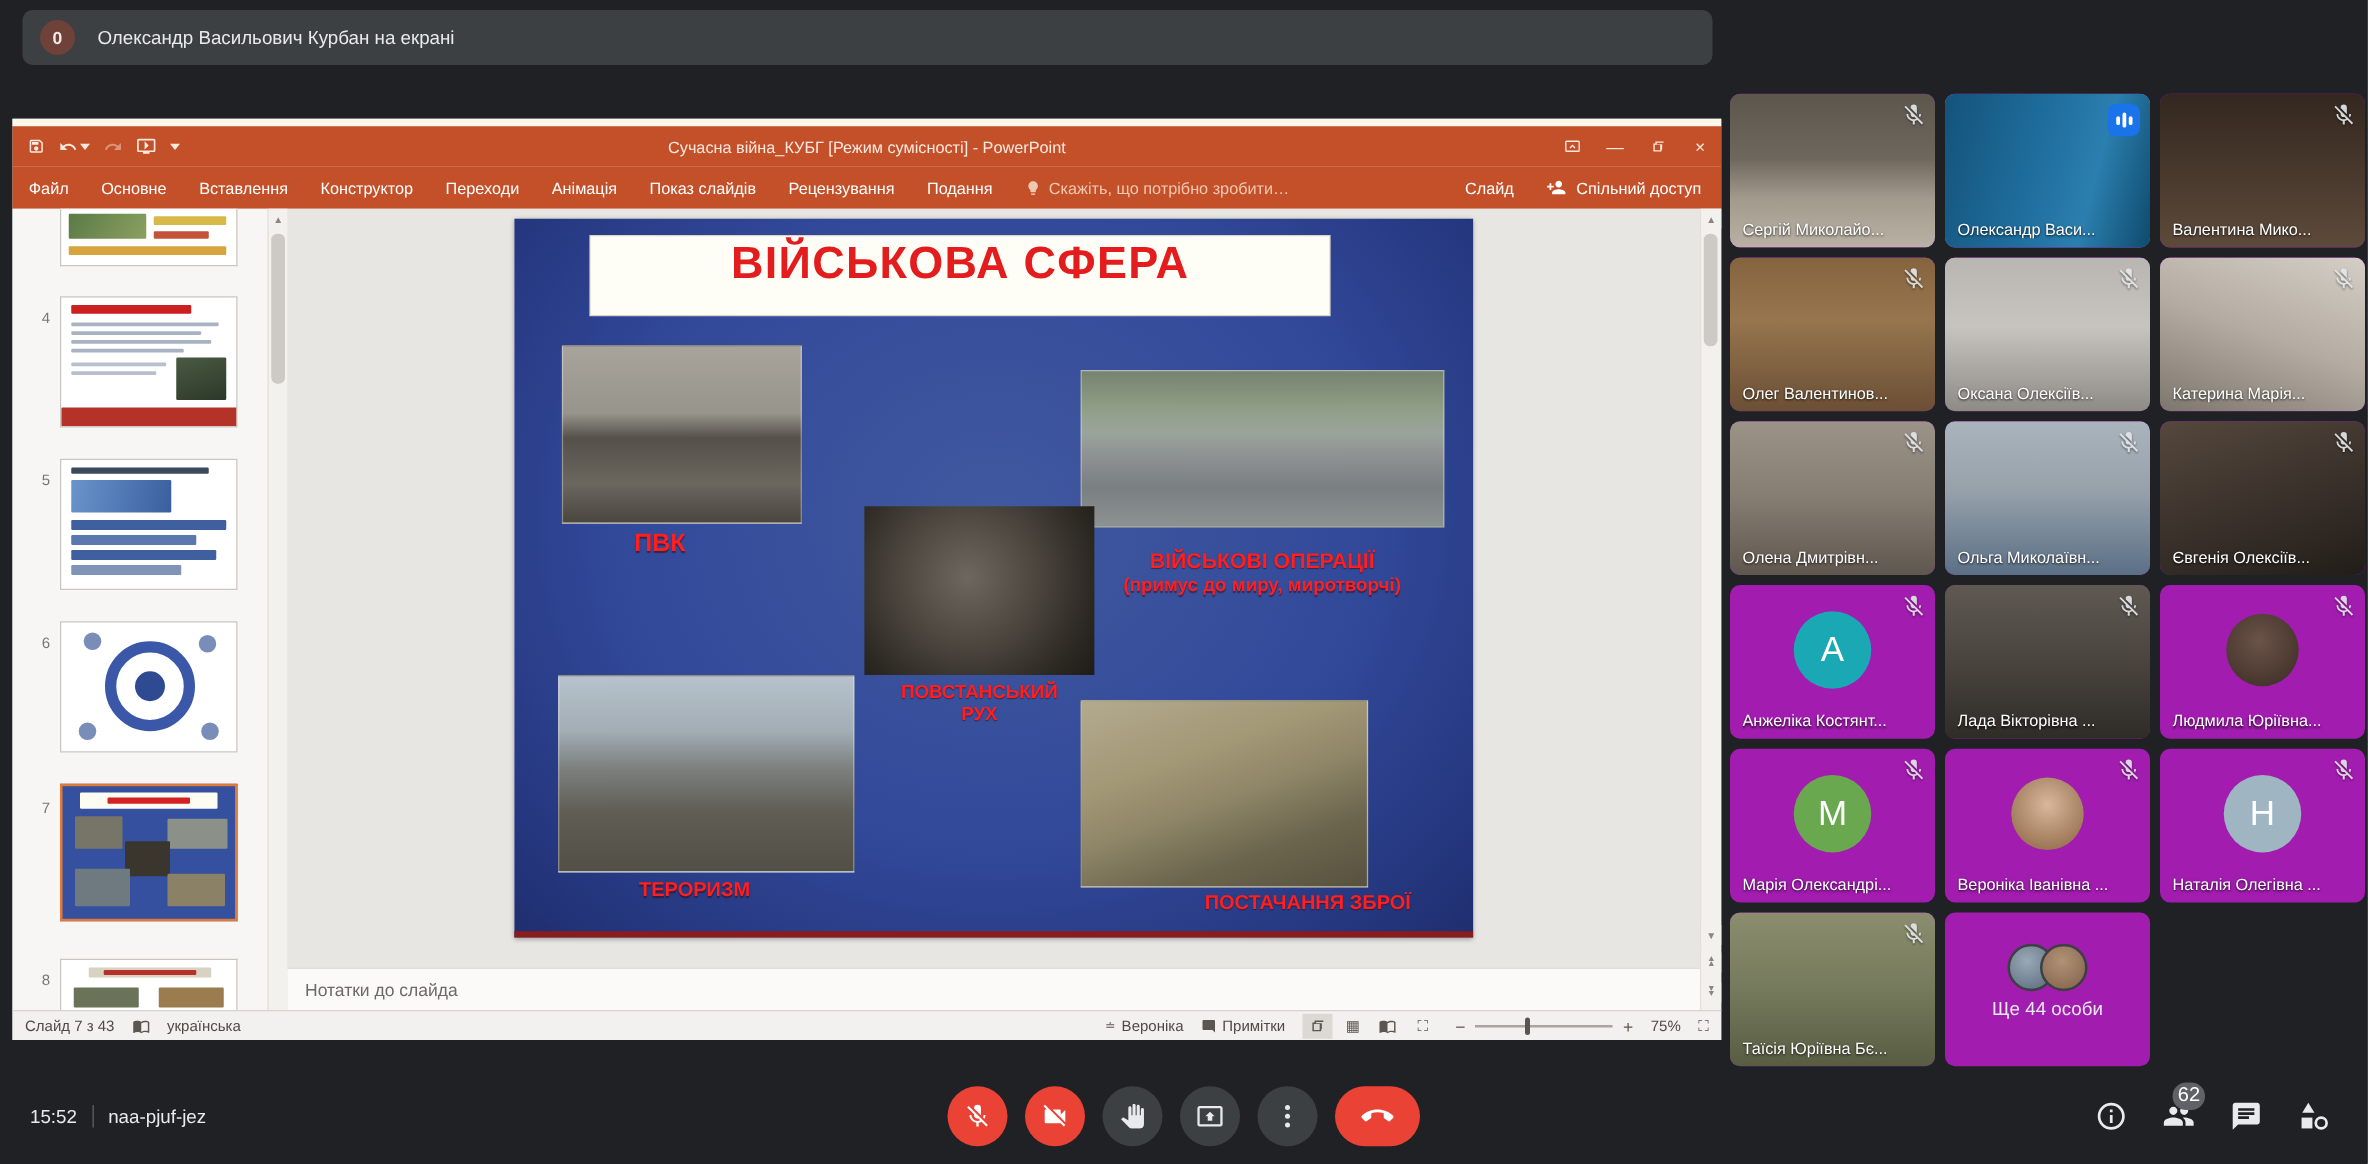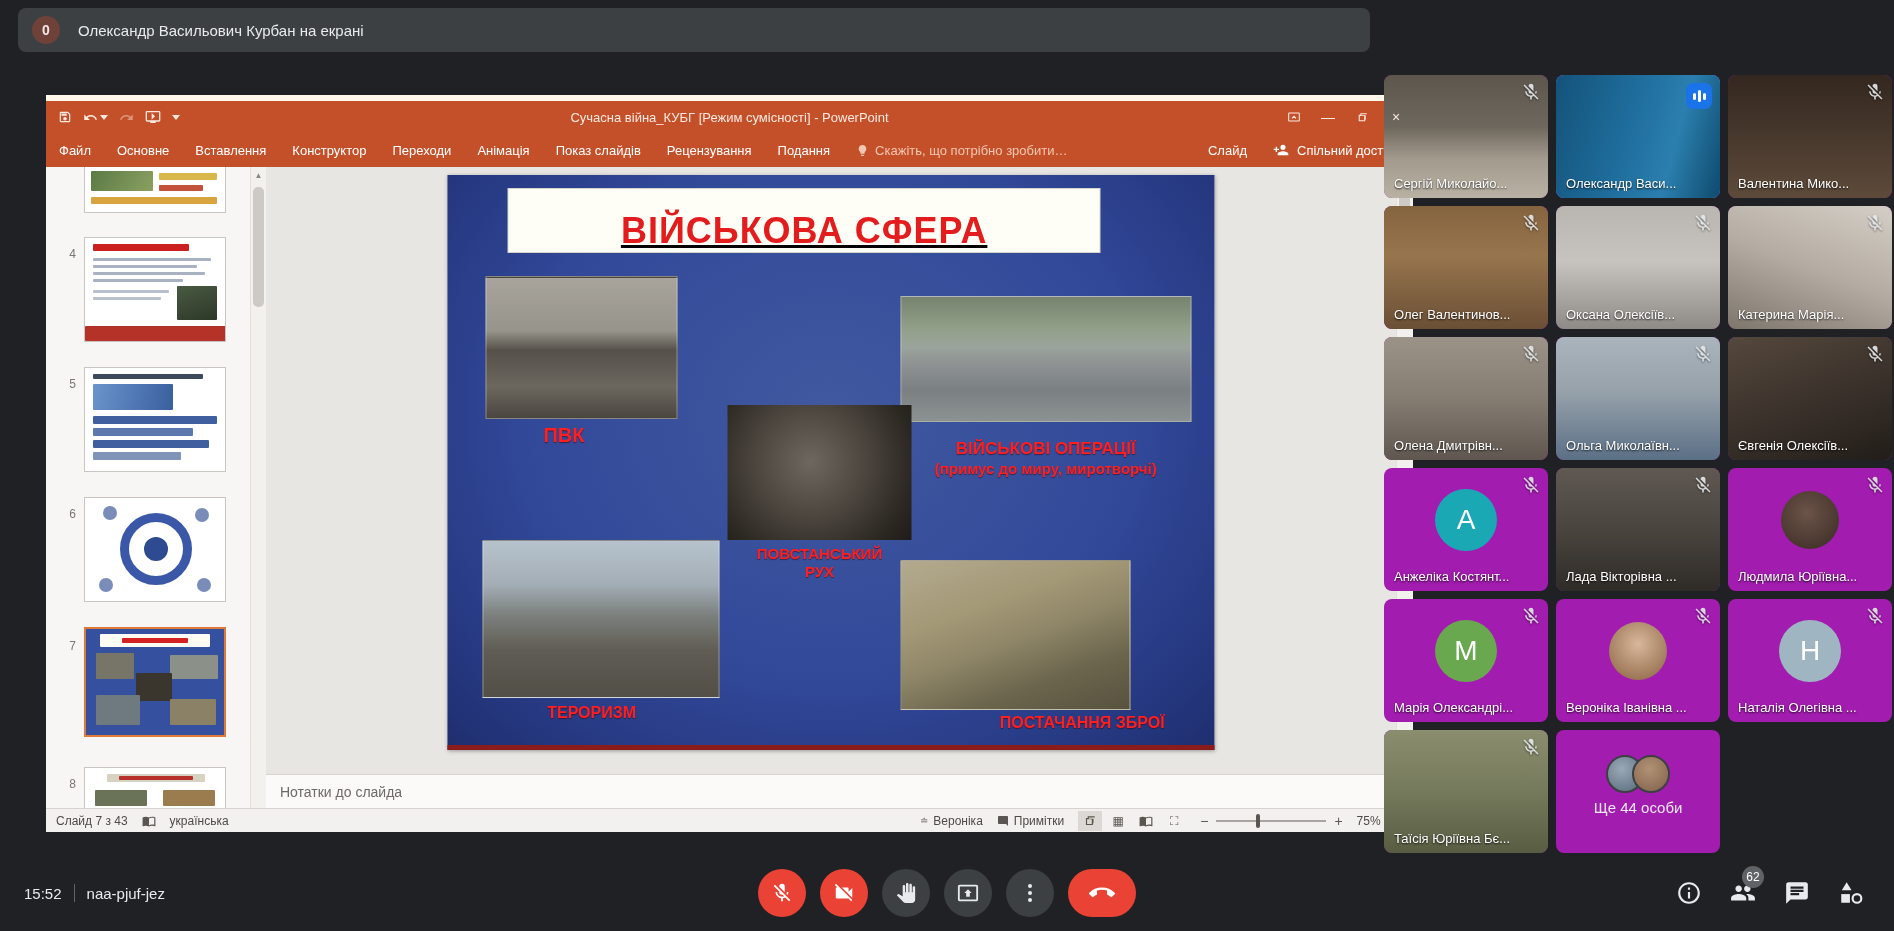--- a/index.html
+++ b/index.html
@@ -8,21 +8,21 @@
   #app { position:relative; width:1894px; height:931px; background:#202124; overflow:hidden; }
 
   
   .banner { position:absolute; left:18px; top:8px; width:1352px; height:44px; background:#3c4043;
             border-radius:8px; display:flex; align-items:center; padding:0 14px; gap:18px; }
   .banner-badge { width:28px; height:28px; border-radius:50%; background:#6e4139; color:#f3e8e5;
                   display:flex; align-items:center; justify-content:center; font-size:14px; font-weight:bold; }
   .banner-text { color:#e8eaed; font-size:15px; }
 
   
-  .ppt { position:absolute; left:10px; top:95px; width:1367px; height:737px; display:flex; flex-direction:column; background:#e8e6e3;margin-left:36px; }
+  .ppt { position:absolute; left:10px; top:95px; width:1367px; height:737px; display:flex; flex-direction:column; background:#e8e6e3; }
   .ppt-topline { height:6px; background:#fdf8ea; }
   .ppt-titlebar { height:32px; background:#c4502a; display:flex; align-items:center; position:relative; flex:none; }
   .qat { display:flex; align-items:center; gap:11px; padding-left:12px; color:#fbe9e0; z-index:2; }
   .qat svg { display:block; }
   .qat .dim { opacity:.45; }
   .caret { width:0; height:0; border-left:4px solid transparent; border-right:4px solid transparent; border-top:5px solid #fbe9e0; }
   .ppt-title { position:absolute; left:0; right:0; text-align:center; color:#fce9df; font-size:13px; }
   .win-controls { margin-left:auto; display:flex; align-items:center; z-index:2; }
   .win-btn { width:34px; height:32px; display:flex; align-items:center; justify-content:center; color:#fbe9e0; font-size:14px; }
 
@@ -50,21 +50,21 @@
   .canvas { flex:1; position:relative; min-width:0; background:#e8e6e3; }
   .notes-bar { position:absolute; left:0; right:0; bottom:0; height:34px; background:#fbfaf9; border-top:1px solid #d8d5d0;
                display:flex; align-items:center; padding-left:14px; color:#6d6a66; font-size:14px; }
   .v-scroll { width:17px; background:#f3f1ee; border-left:1px solid #e3e0db; position:relative; flex:none; }
 
   
   .slide { position:absolute; left:50%; top:8px; transform:translateX(-50%); width:767px; height:575px;
            background:radial-gradient(ellipse at 50% 42%, #41599f 0%, #32499a 55%, #25377f 85%, #1e2e6e 100%);
            box-shadow:0 1px 4px rgba(0,0,0,.35); }
   .slide-title-box { position:absolute; left:8%; top:2.4%; width:77%; height:11%; background:#fffef6;
-                     display:flex; align-items:flex-end; justify-content:center; box-shadow:0 0 0 1px #d9d4c8;text-decoration:underline; }
+                     display:flex; align-items:flex-start; justify-content:center; box-shadow:0 0 0 1px #d9d4c8; }
   .slide-title { color:#e31d1d; font-weight:bold; font-size:36px; letter-spacing:1px; }
   .photo { position:absolute; border:1px solid rgba(255,255,255,.35); }
   .ph-soldiers { left:5%; top:17.5%; width:25%; height:25%;
      background:linear-gradient(180deg,#a8a49c 0%, #97948b 38%, #55514a 52%, #6b675f 78%, #4a463f 100%); }
   .ph-convoy { left:59%; top:21%; width:38%; height:22%;
      background:linear-gradient(180deg,#76846f 0%, #92a08a 26%, #9aa49b 40%, #8d9192 55%, #7a7f81 75%, #8c9192 100%); }
   .ph-masked { left:36.5%; top:40%; width:24%; height:23.5%; border:none;
      background:radial-gradient(circle at 45% 42%, #6e675f 0%, #4a443d 45%, #2b2721 80%, #1f1c18 100%); }
   .ph-fighters { left:4.5%; top:63.5%; width:31%; height:27.5%;
      background:linear-gradient(180deg,#b7c3cc 0%, #a2adb5 28%, #7b7f7c 48%, #5f5d54 70%, #514f46 100%); }
@@ -137,21 +137,21 @@
   .bb-sep { width:1px; height:18px; background:#5f6368; }
   .bb-center { position:absolute; left:50%; transform:translateX(-50%); display:flex; align-items:center; gap:14px; }
   .ctl { width:48px; height:48px; border-radius:50%; background:#3c4043; display:flex; align-items:center; justify-content:center; color:#e8eaed; }
   .ctl.red { background:#ea4335; color:#fff; }
   .ctl.end { width:68px; border-radius:24px; }
   .dots { display:flex; flex-direction:column; gap:3px; }
   .dots i { width:4px; height:4px; border-radius:50%; background:#e8eaed; }
   .bb-right { margin-left:auto; display:flex; align-items:center; gap:28px; padding-right:30px; }
   .bb-ic { position:relative; width:26px; height:26px; color:#e8eaed; }
   .count-badge { position:absolute; top:-14px; right:-8px; min-width:22px; height:22px; border-radius:11px; background:#5f6368;
-                 color:#fff; font-size:12px; display:flex; align-items:center; justify-content:center; padding:0 4px; }
+                 color:#fff; font-size:16px; display:flex; align-items:center; justify-content:center; padding:0 4px; }
   svg { fill:currentColor; }
 </style>
 </head>
 <body>
 
 <svg width="0" height="0" style="position:absolute">
   <symbol id="ic-mic-off" viewBox="0 0 24 24">
       <path d="M19 11h-1.7c0 .74-.16 1.43-.43 2.05l1.23 1.23c.56-.98.9-2.09.9-3.28zm-4.02.17c0-.06.02-.11.02-.17V5a3 3 0 0 0-6 0v.18l5.98 5.99zM4.27 3L3 4.27l6.01 6.01V11a3 3 0 0 0 3 3c.23 0 .44-.03.65-.08l1.66 1.66c-.71.33-1.5.52-2.31.52-2.76 0-5.3-2.1-5.3-5.1H5c0 3.41 2.72 6.23 6 6.72V21h2v-3.28c.91-.13 1.77-.45 2.54-.9L19.73 21 21 19.73 4.27 3z"></path>
     </symbol>
   <symbol id="ic-cam-off" viewBox="0 0 24 24">

